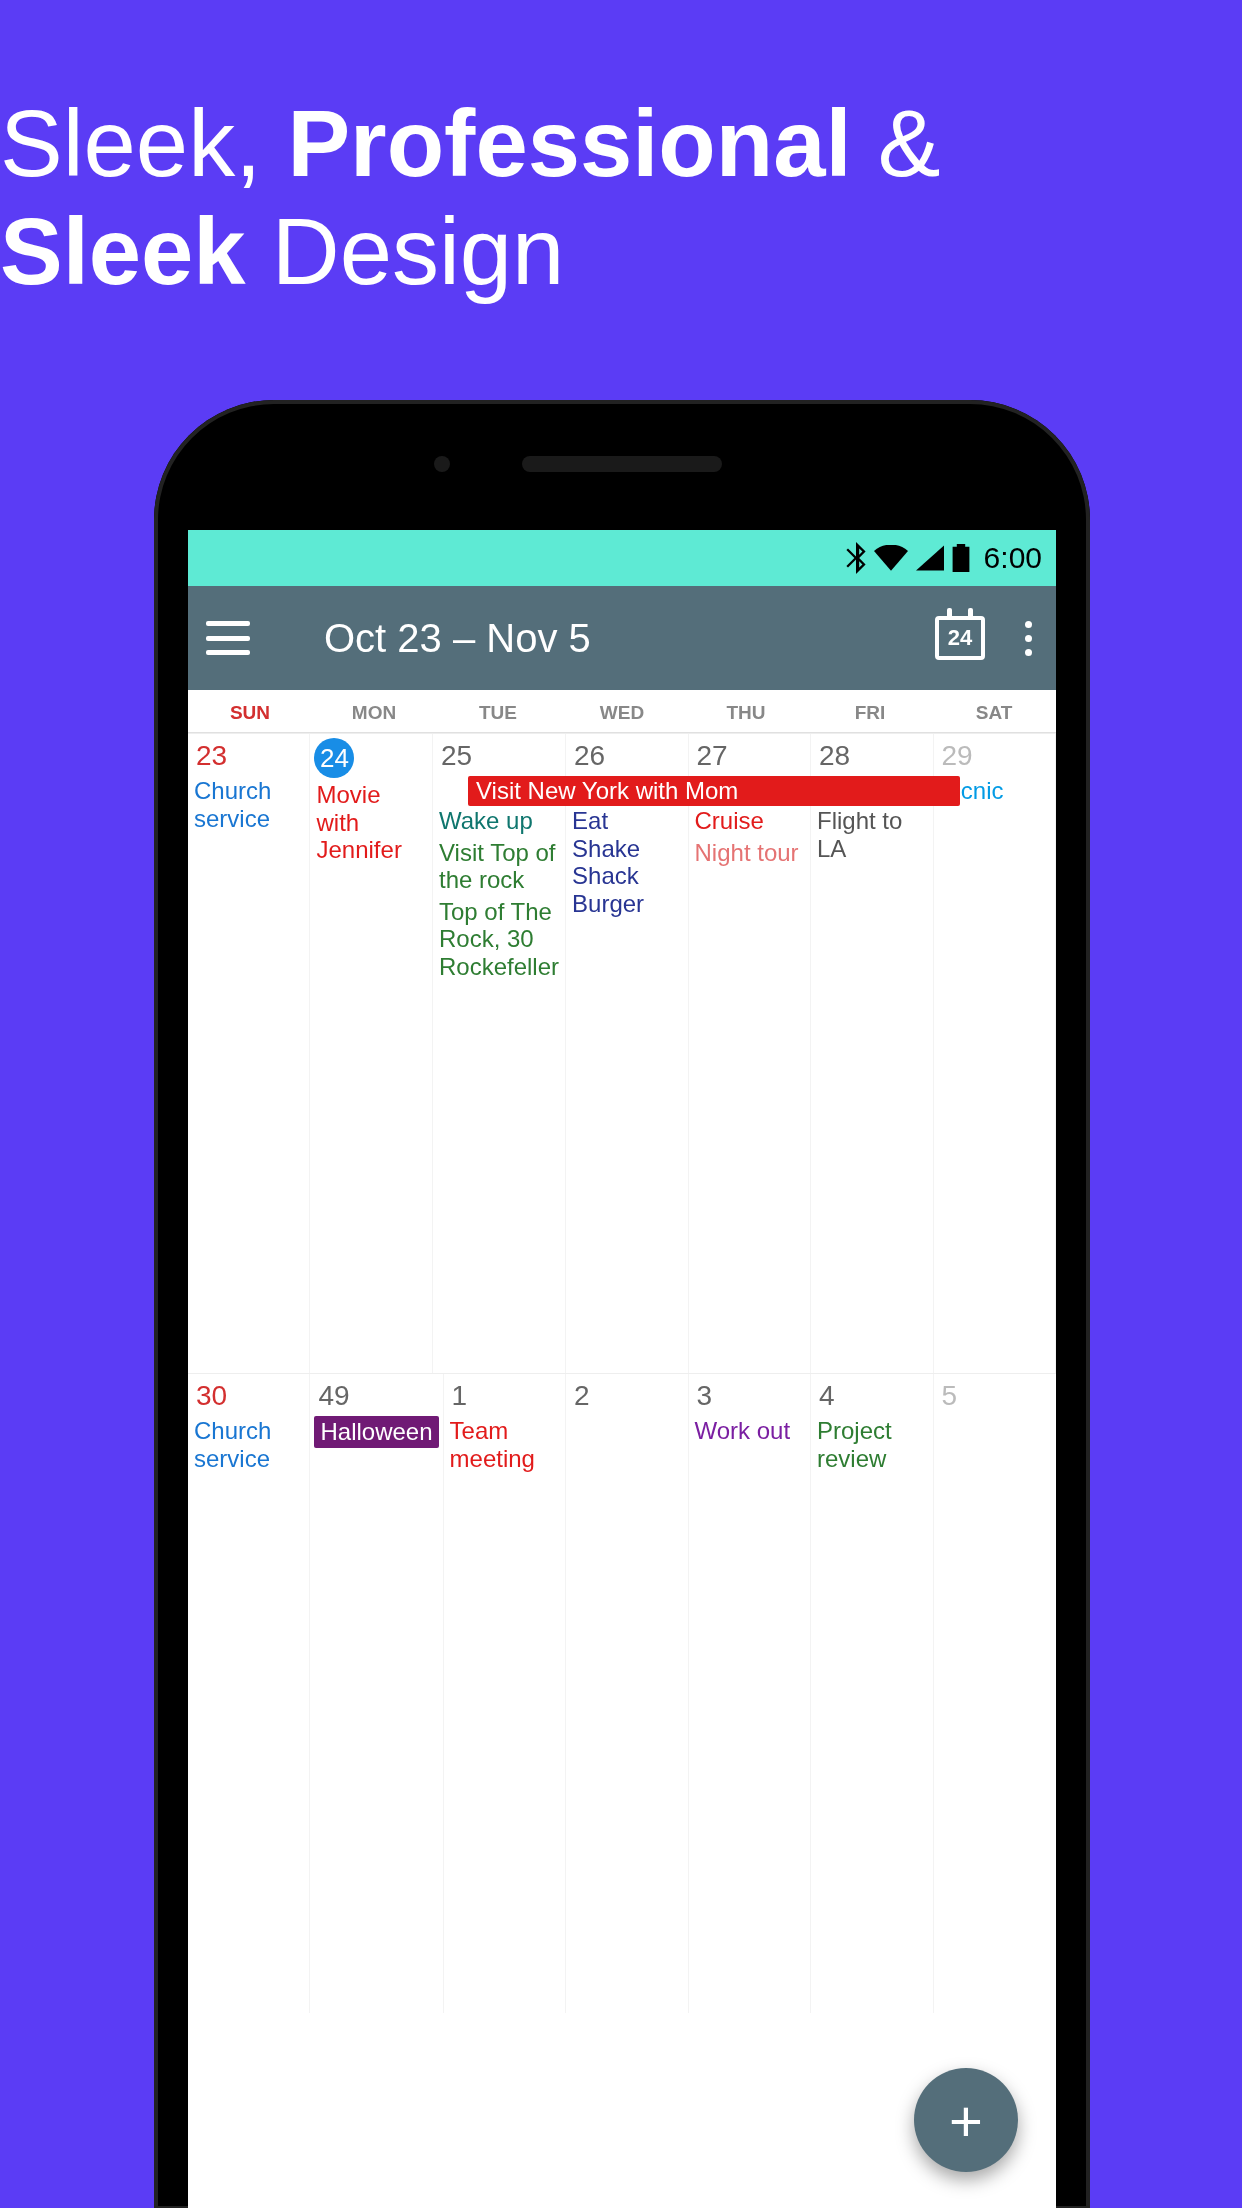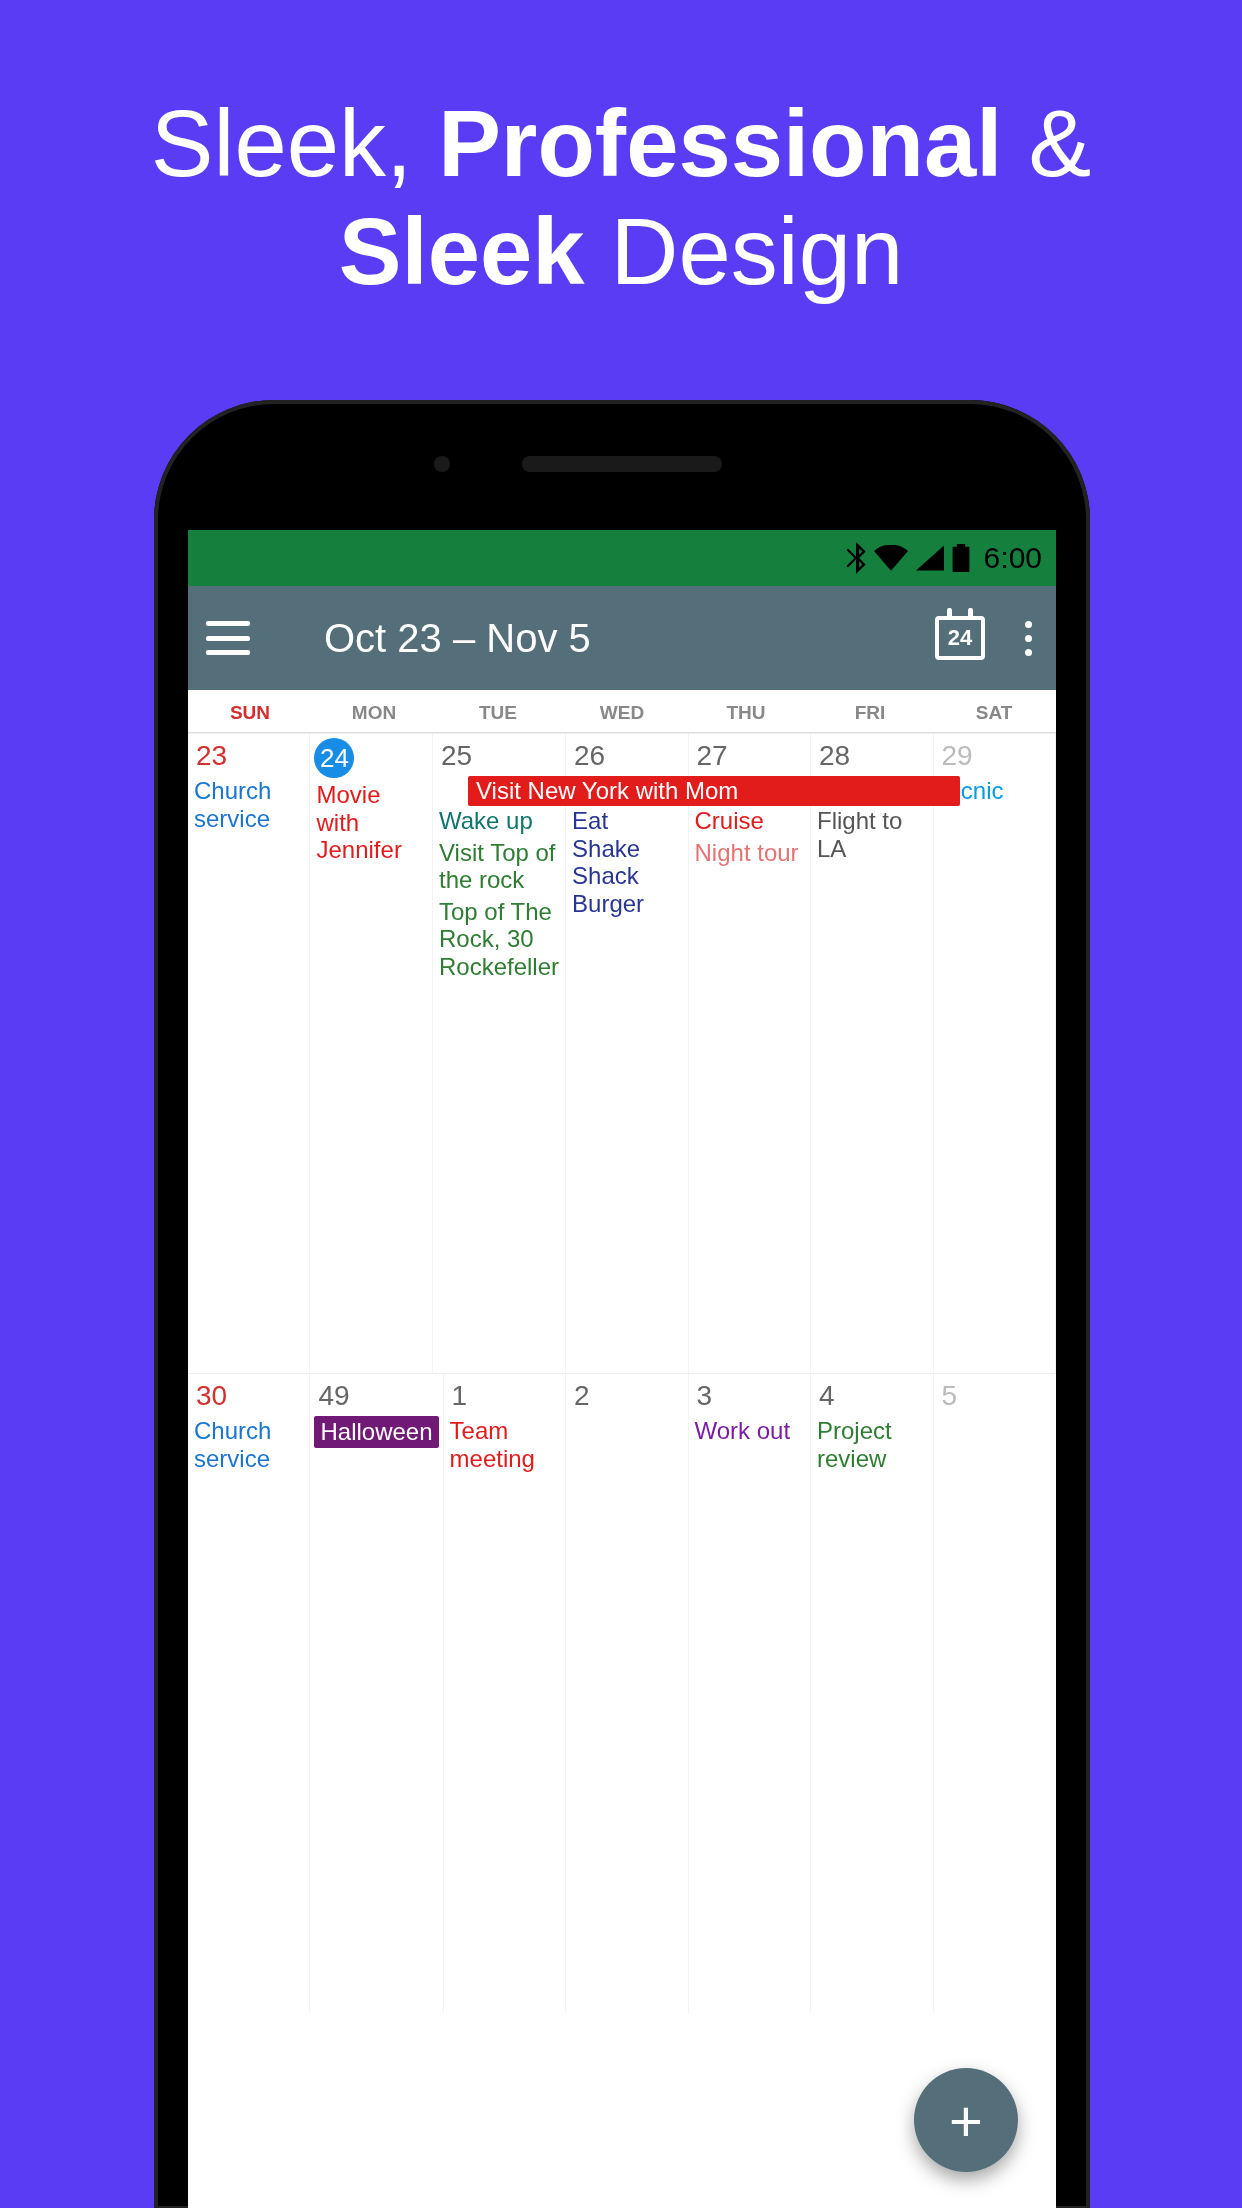--- a/index.html
+++ b/index.html
@@ -5,21 +5,20 @@
   * { box-sizing: border-box; margin: 0; padding: 0; }
   html, body { width: 1242px; height: 2208px; }
   body {
     background: #5b3cf5;
     font-family: -apple-system, "Helvetica Neue", Arial, sans-serif;
     overflow: hidden;
     position: relative;
   }
   .promo {
     color: #fff;
-    text-align: center;
     font-size: 94px;
     font-weight: 300;
     line-height: 1.15;
     padding-top: 90px;
   }
   .promo b { font-weight: 700; }
   .phone-frame {
     position: absolute;
     left: 154px;
     top: 400px;
@@ -53,21 +52,21 @@
     top: 130px;
     left: 34px;
     right: 34px;
     bottom: 0;
     background: #fff;
     overflow: hidden;
   }
   
   .statusbar {
     height: 56px;
-    background: #15803d;
+    background: #5eead4;
     display: flex;
     align-items: center;
     justify-content: flex-end;
     padding: 0 14px;
     gap: 8px;
     font-size: 30px;
     color: #000;
   }
   .statusbar .time { font-size: 30px; margin-left: 6px; }
   .sb-icon { display: inline-flex; }

